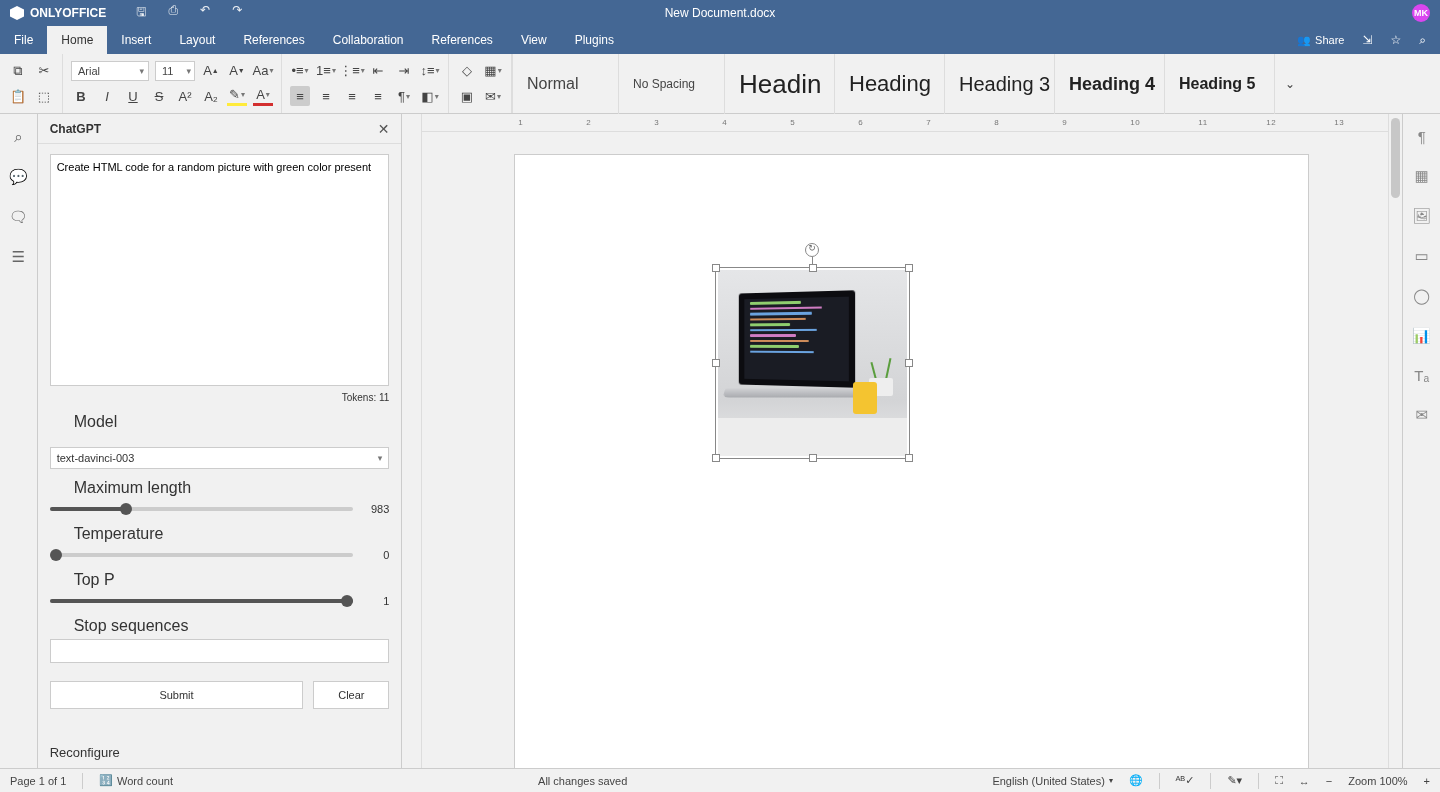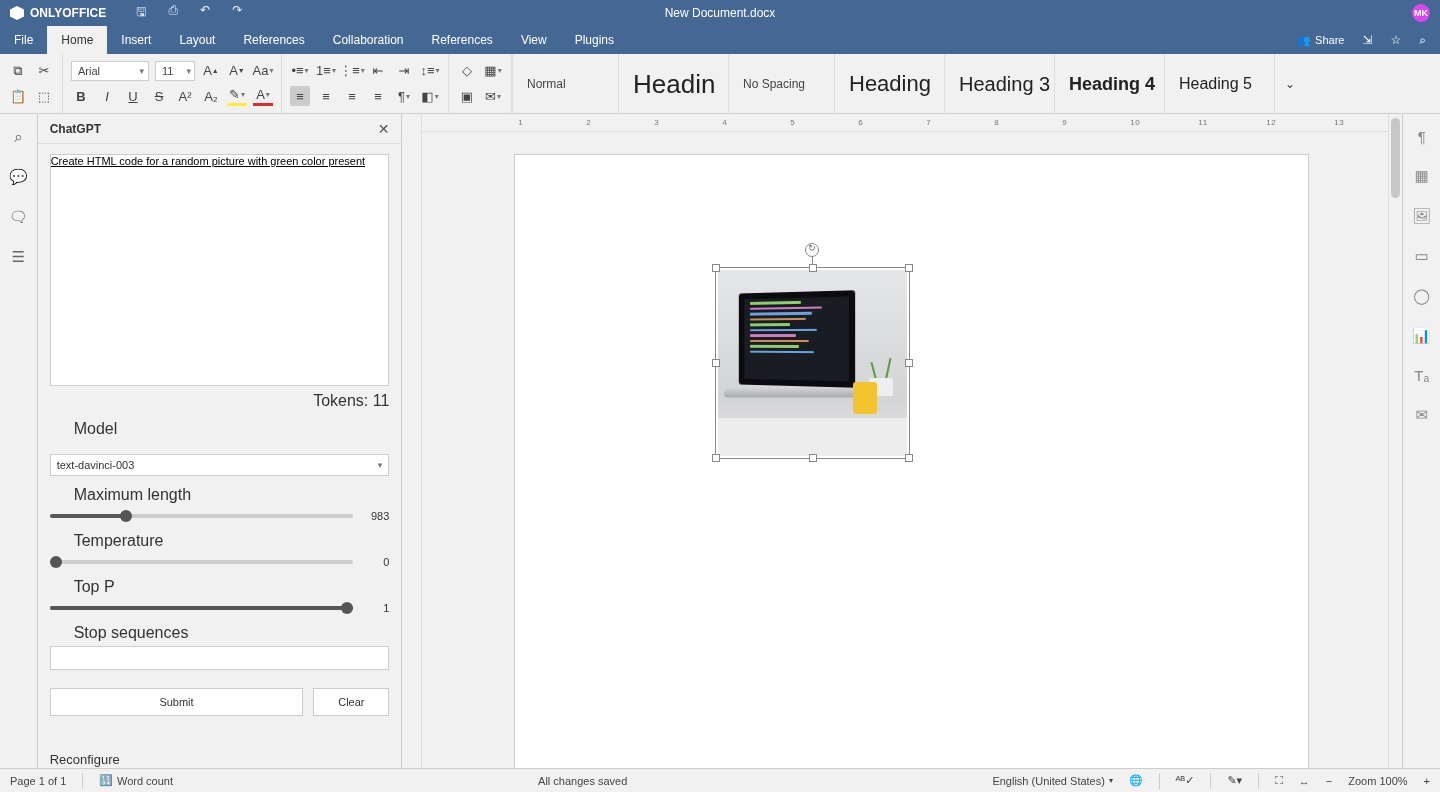--- a/index.html
+++ b/index.html
@@ -30,37 +30,37 @@
 .font-select { border: 1px solid #ccc; padding: 2px 20px 2px 6px; background: #fff; font-size: 11px; position: relative; width: 78px; height: 20px; display:flex; align-items:center;}
 .font-select::after { content: "▾"; position: absolute; right: 4px; font-size: 9px; color: #777; }
 .size-select { border: 1px solid #ccc; padding: 2px 16px 2px 6px; background: #fff; font-size: 11px; position: relative; width: 40px; height:20px; display:flex; align-items:center;}
 .size-select::after { content: "▾"; position: absolute; right: 3px; font-size: 9px; color: #777; }
 .styles-group { display: flex; border-left: 1px solid #ddd; flex:0 0 auto;}
 .style-cell { border-right: 1px solid #ddd; padding: 0 14px; display: flex; align-items: center; cursor: pointer; white-space: nowrap; overflow: hidden; height: 60px;}
 .style-cell.h1 { font-size: 26px; color: #222; }
 .style-cell.h2 { font-size: 22px; color: #222; }
 .style-cell.h3 { font-size: 20px; color: #222; }
 .style-cell.h4 { font-size: 18px; font-weight: bold; color: #222; }
-.style-cell.h5 { font-size: 16px; font-weight: normal; color: #222; }
-.style-cell.normal { font-size: 12px; }
+.style-cell.h5 { font-size: 16px; font-weight: bold; color: #222; }
+.style-cell.normal { font-size: 16px; }
 .style-cell.nospace { font-size: 12px; }
 .style-more { width: 30px; display: flex; align-items: center; justify-content: center; cursor: pointer; }
 
 
 .main { display: flex; height: calc(792px - 26px - 28px - 60px - 24px); }
 .left-rail { width: 40px; background: #f1f1f1; border-right: 1px solid #ccc; display: flex; flex-direction: column; align-items: center; padding-top: 14px; gap: 22px; color: #666; font-size: 15px; }
 .left-rail span { cursor: pointer; }
 
 
 .plugin-panel { width: 388px; background: #f1f1f1; border-right: 1px solid #ccc; display: flex; flex-direction: column; }
 .plugin-header { height: 30px; display: flex; align-items: center; padding: 0 12px; font-size: 12px; font-weight: bold; color: #333; border-bottom: 1px solid #ddd; }
 .plugin-header .close { margin-left: auto; cursor: pointer; font-weight: normal; font-size: 14px; color: #555; }
 .plugin-body { padding: 10px 12px; flex: 1; overflow: auto; font-size: 11px; color: #333; }
-.plugin-body textarea { width: 100%; height: 232px; resize: none; border: 1px solid #ccc; background: #fff; font-size: 11px; font-family: Arial, sans-serif; text-decoration: underline; }
-.tokens { text-align: right; margin-top: 4px; font-size: 16px; }
+.plugin-body textarea { width: 100%; height: 232px; resize: none; border: 1px solid #ccc; background: #fff; font-size: 11px; padding: 6px; font-family: Arial, sans-serif; }
+.tokens { text-align: right; margin-top: 4px; font-size: 10px; }
 .advanced { margin-top: 6px; cursor: pointer; font-size: 11px; }
 .label { font-weight: normal; margin-top: 10px; font-size: 16px; margin-left: 24px; }
 .model-select { width: 100%; border: 1px solid #ccc; background: #fff; padding: 4px 6px; margin-top: 16px; font-size: 11px; display:flex; align-items:center; justify-content:space-between;}
 .slider-row { display: flex; align-items: center; gap: 10px; margin-top: 6px; }
 .slider-track { flex: 1; height: 4px; background: #ccc; border-radius: 2px; position: relative; }
 .slider-track.full .fill { background: #555; height: 4px; border-radius: 2px; }
 .slider-thumb { width: 12px; height: 12px; background: #555; border-radius: 50%; position: absolute; top: -4px; transform: translateX(-50%); }
 .slider-val { width: 26px; text-align: right; font-size: 11px; }
 .stop-input { width: 100%; border: 1px solid #ccc; background: #fff; padding: 4px 6px; margin-top: 4px; height: 24px; }
 .btn-row { display: flex; gap: 10px; margin-top: 18px; }
@@ -211,22 +211,22 @@
         <span class="tb-btn">◇</span>
         <span class="tb-btn drop">▦</span>
       </div>
     <div class="row">
         <span class="tb-btn">▣</span>
         <span class="tb-btn drop">✉</span>
       </div>
   </div>
   <div class="styles-group">
     <div class="style-cell normal" style="width:106px">Normal</div>
+    <div class="style-cell nospace" style="width:106px">No Spacing</div>
     <div class="style-cell h1" style="width:110px">Headin</div>
-    <div class="style-cell nospace" style="width:106px">No Spacing</div>
     <div class="style-cell h2" style="width:110px">Heading</div>
     <div class="style-cell h3" style="width:110px">Heading 3</div>
     <div class="style-cell h4" style="width:110px">Heading 4</div>
     <div class="style-cell h5" style="width:110px">Heading 5</div>
     <div class="style-more">⌄</div>
   </div>
 </div>
 
 <div class="main">
   <div class="left-rail">

